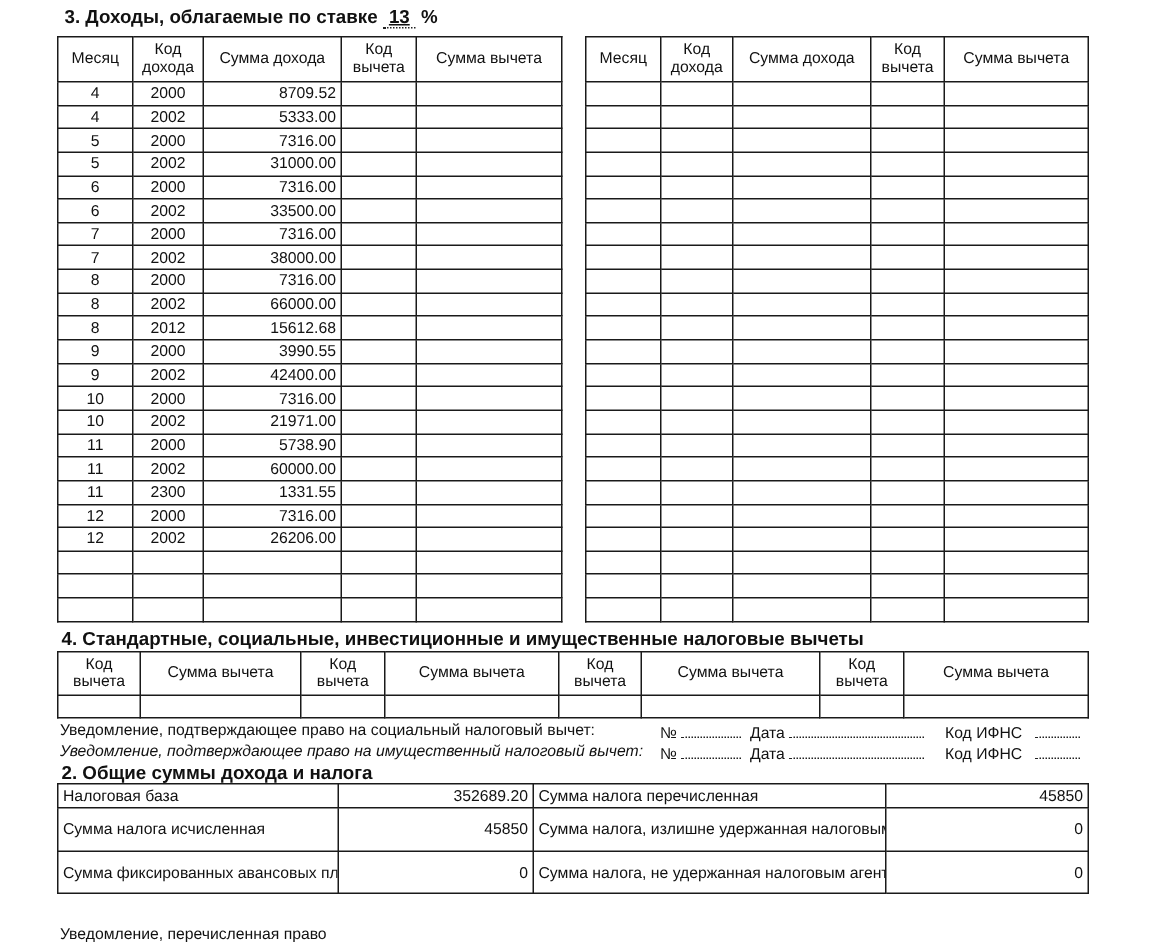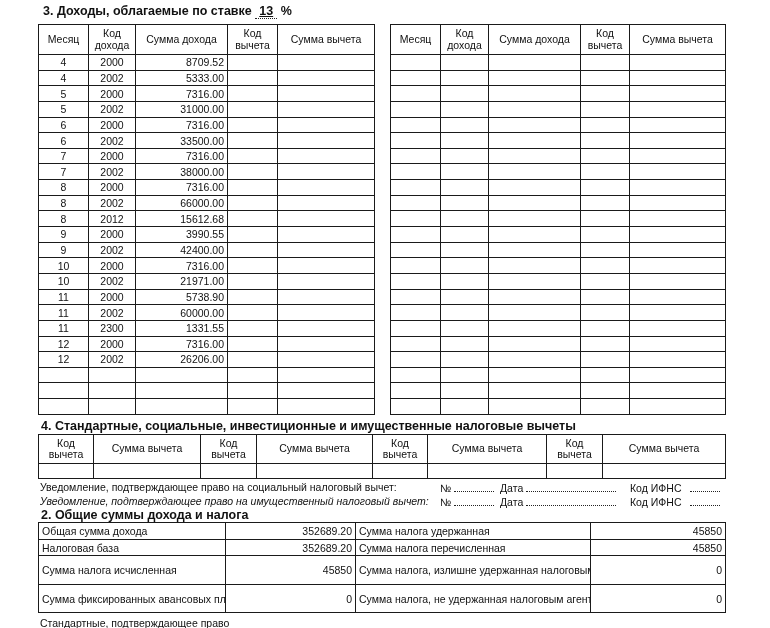--- a/index.html
+++ b/index.html
@@ -462,26 +462,20 @@
 
 <div class="abs h3" style="left:41px; top:508px;">2. Общие суммы дохода и налога</div>
 <table class="grid t5" style="left:38px; top:522px; width:687px;">
   <colgroup>
       <col style="width:187px">
       <col style="width:130px">
       <col style="width:235px">
       <col style="width:135px">
     </colgroup>
   <tbody>
-      <tr style="height:17px">
-    <td class="l">Общая сумма дохода</td>
-    <td class="r">352689.20</td>
-    <td class="l">Сумма налога удержанная</td>
-    <td class="r">45850</td>
-  </tr>
   <tr style="height:16px">
     <td class="l">Налоговая база</td>
     <td class="r">352689.20</td>
     <td class="l">Сумма налога перечисленная</td>
     <td class="r">45850</td>
   </tr>
   <tr style="height:29px">
     <td class="l">Сумма налога исчисленная</td>
     <td class="r">45850</td>
     <td class="l">Сумма налога, излишне удержанная налоговым агентом</td>
@@ -489,13 +483,13 @@
   </tr>
   <tr style="height:28px">
     <td class="l">Сумма фиксированных авансовых платежей</td>
     <td class="r">0</td>
     <td class="l">Сумма налога, не удержанная налоговым агентом</td>
     <td class="r">0</td>
   </tr>
 </tbody>
   </table>
 
-<div class="abs note" style="left:40px; top:617px;">Стандартные, подтверждающее право</div>
+<div class="abs note" style="left:40px; top:617px;">Уведомление, перечисленная право</div>
 
 </body></html>

